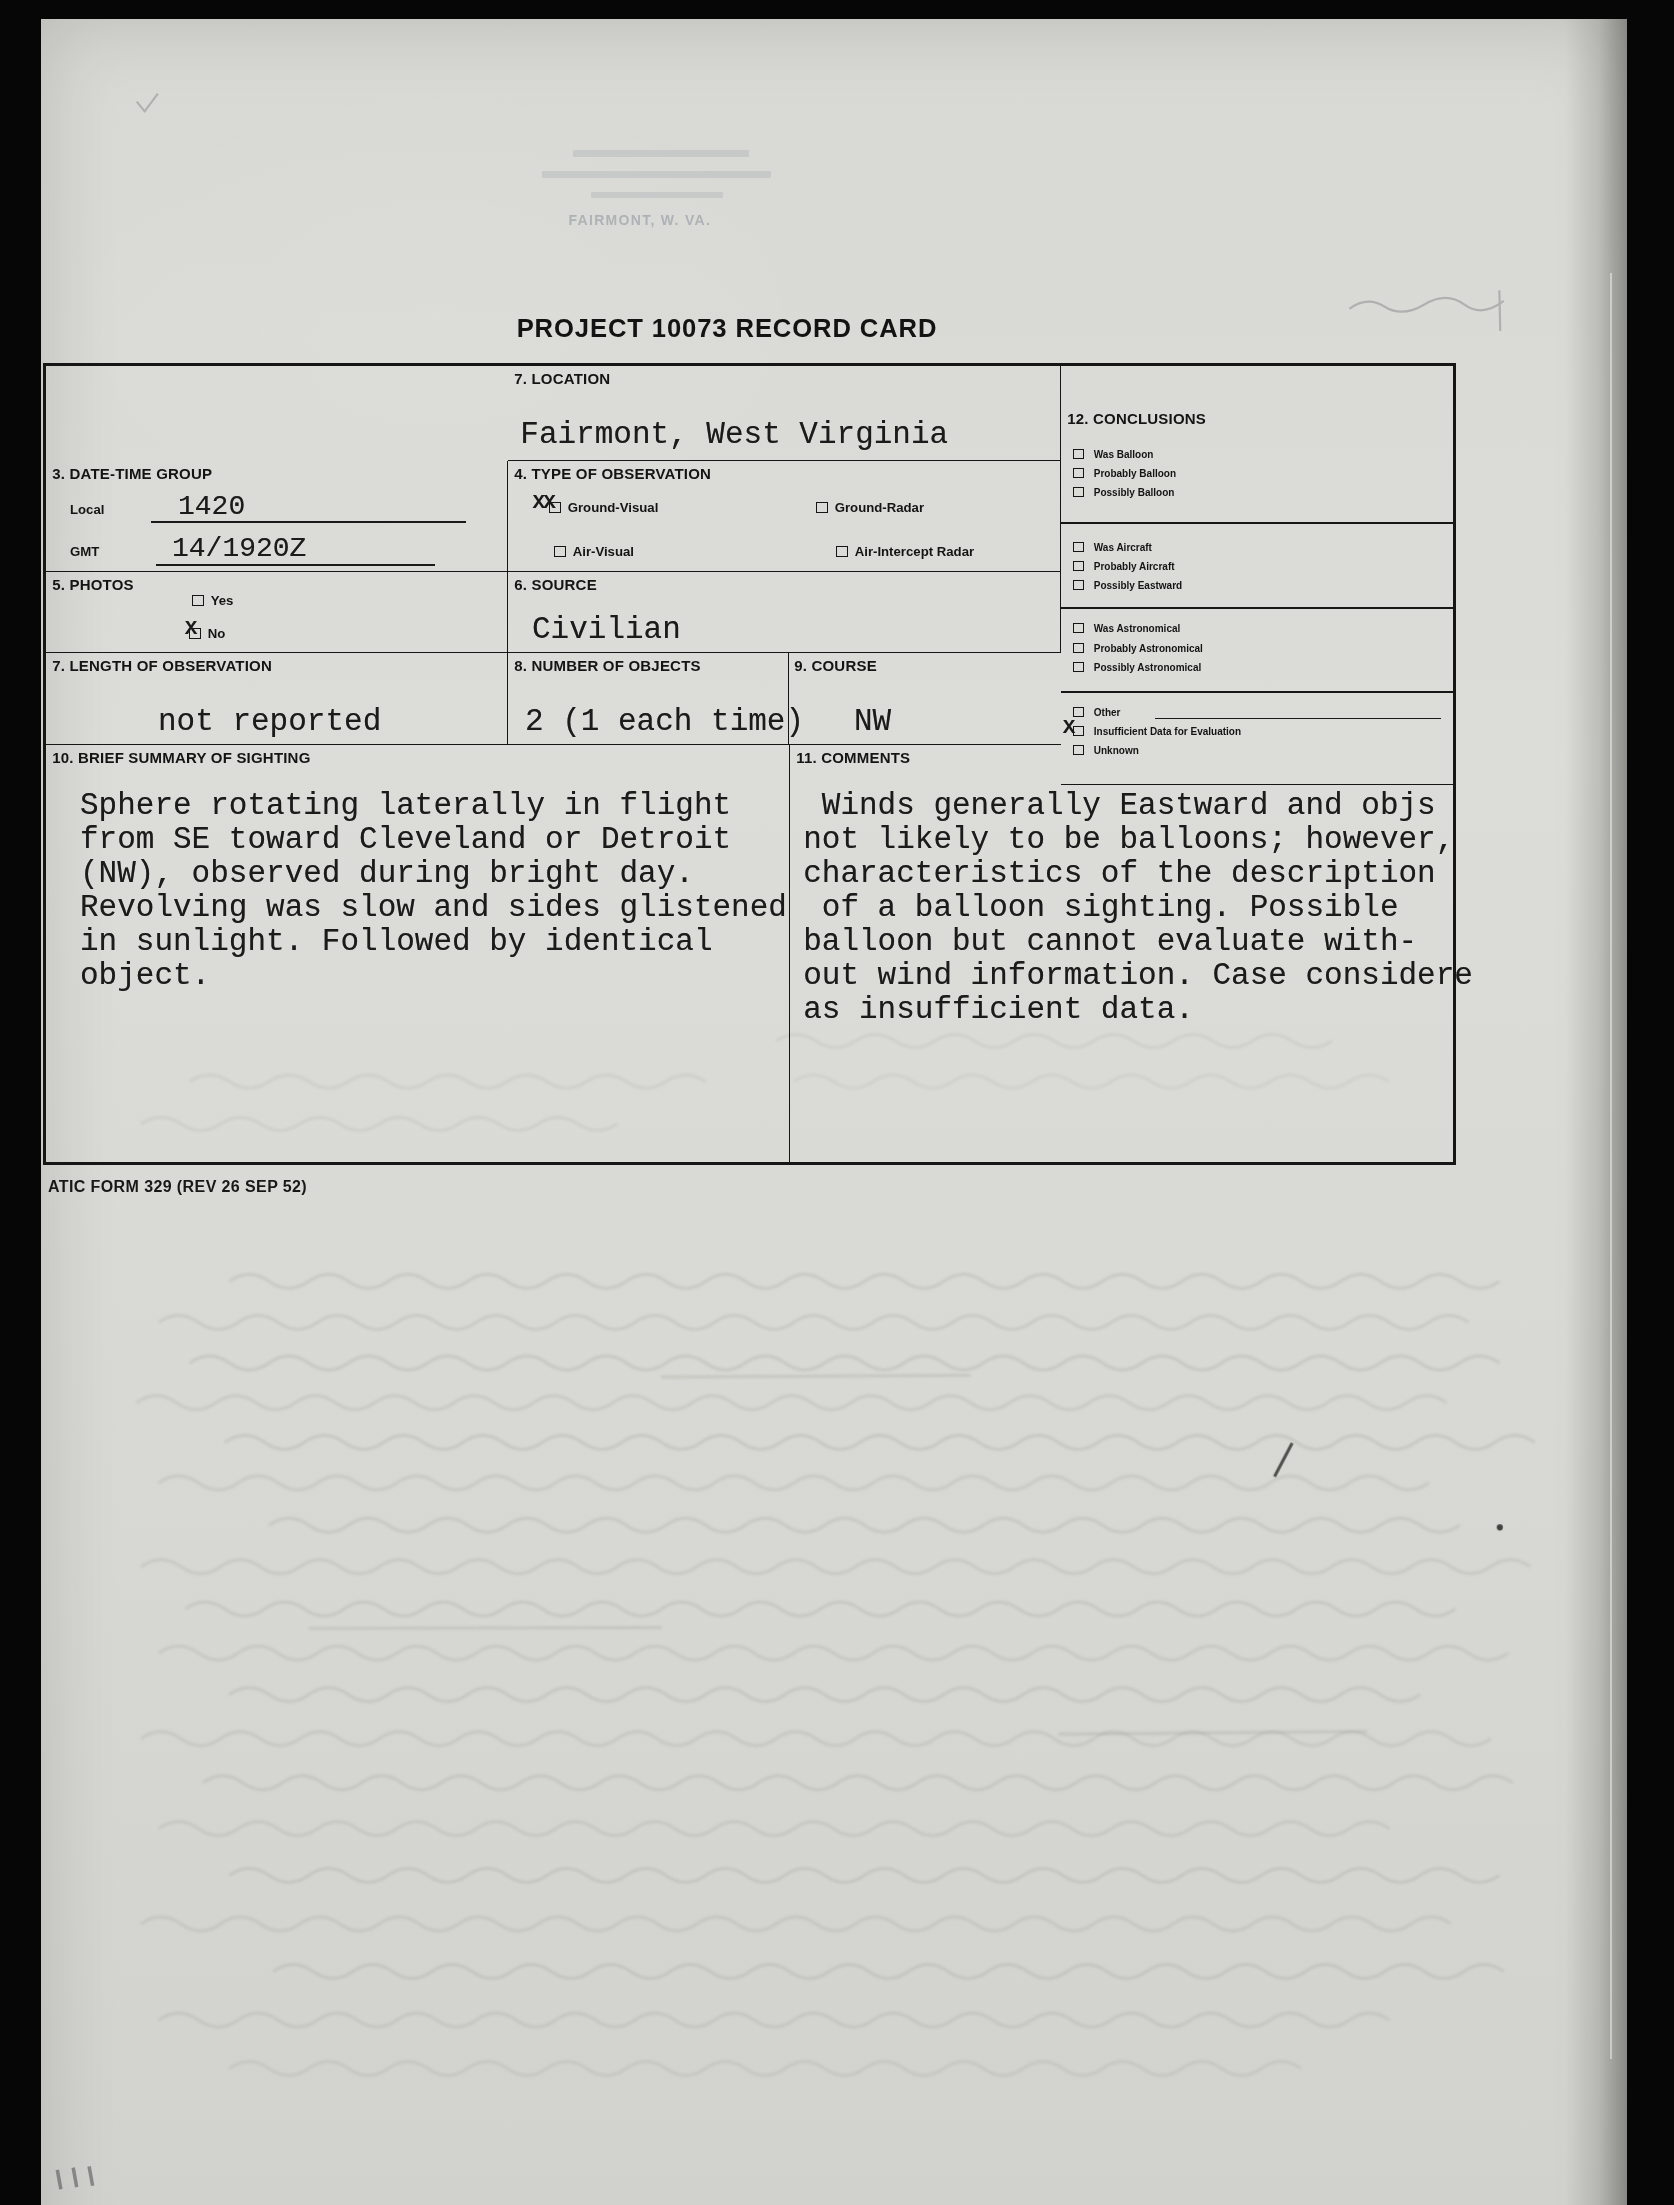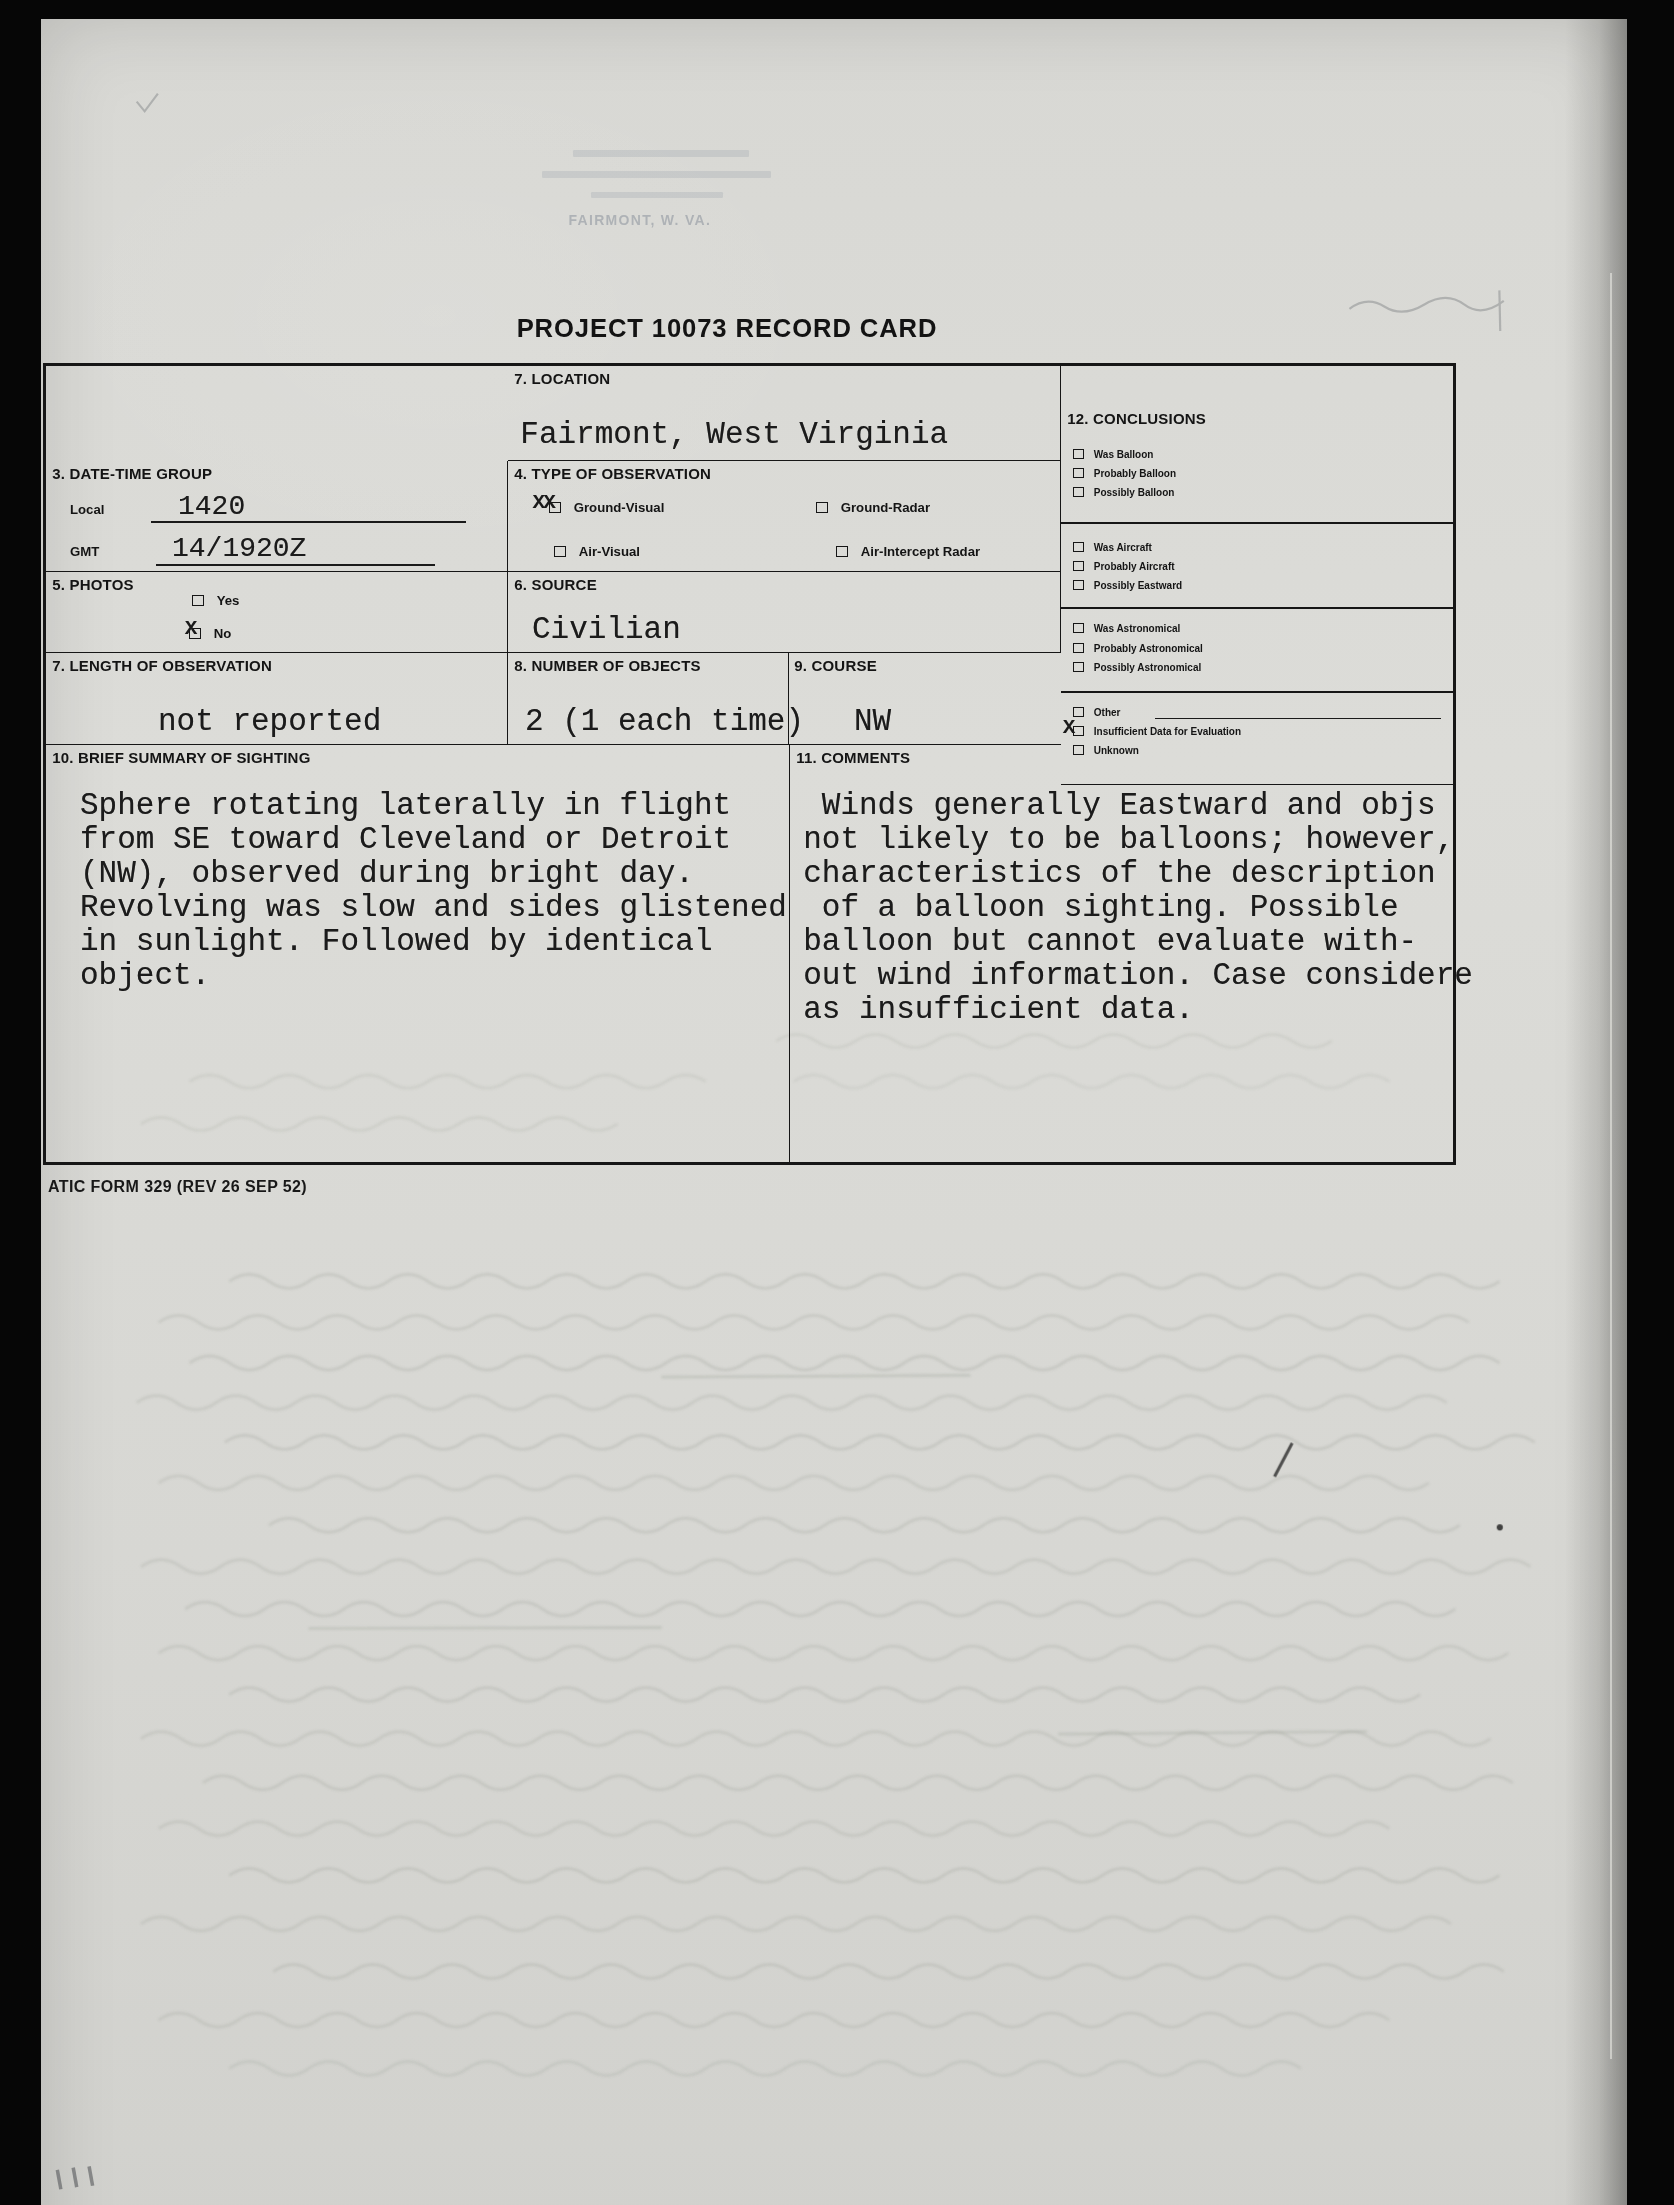--- a/index.html
+++ b/index.html
@@ -43,21 +43,21 @@
     letter-spacing:0.2px;color:#141414;white-space:nowrap;
   }
   .tw{
     position:absolute;font-family:"Liberation Mono","DejaVu Sans Mono",monospace;
     font-size:31px;line-height:34px;color:#1b1b1b;white-space:pre;
     text-shadow:0 0 0.4px rgba(20,20,20,.45);
   }
   .tw-sm{font-size:28px;line-height:31px;}
   .uline{position:absolute;height:1.8px;background:#1a1a1a;}
   .sublbl{position:absolute;font-weight:700;font-size:13.2px;color:#141414;white-space:nowrap;}
-  .opt{position:absolute;display:flex;align-items:center;gap:13px;}
+  .opt{position:absolute;display:flex;align-items:center;gap:7px;}
   .optlbl{font-weight:700;font-size:13.2px;color:#141414;white-space:nowrap;}
   .cb{width:9.7px;height:9.7px;border:1.8px solid #161616;position:relative;flex:none;}
   .cb20{width:8.8px;height:8.8px;border:1.8px solid #161616;position:relative;flex:none;}
   .xmark{
     position:absolute;left:-5.3px;top:-10.6px;
     font-family:"Liberation Mono","DejaVu Sans Mono",monospace;
     font-weight:700;font-size:21px;color:#1a1a1a;line-height:21px;white-space:nowrap;
   }
   .xxmark{left:-17.6px;top:-10.6px;letter-spacing:-1.8px;}
   .ximark{left:-11.5px;top:-9.7px;}

